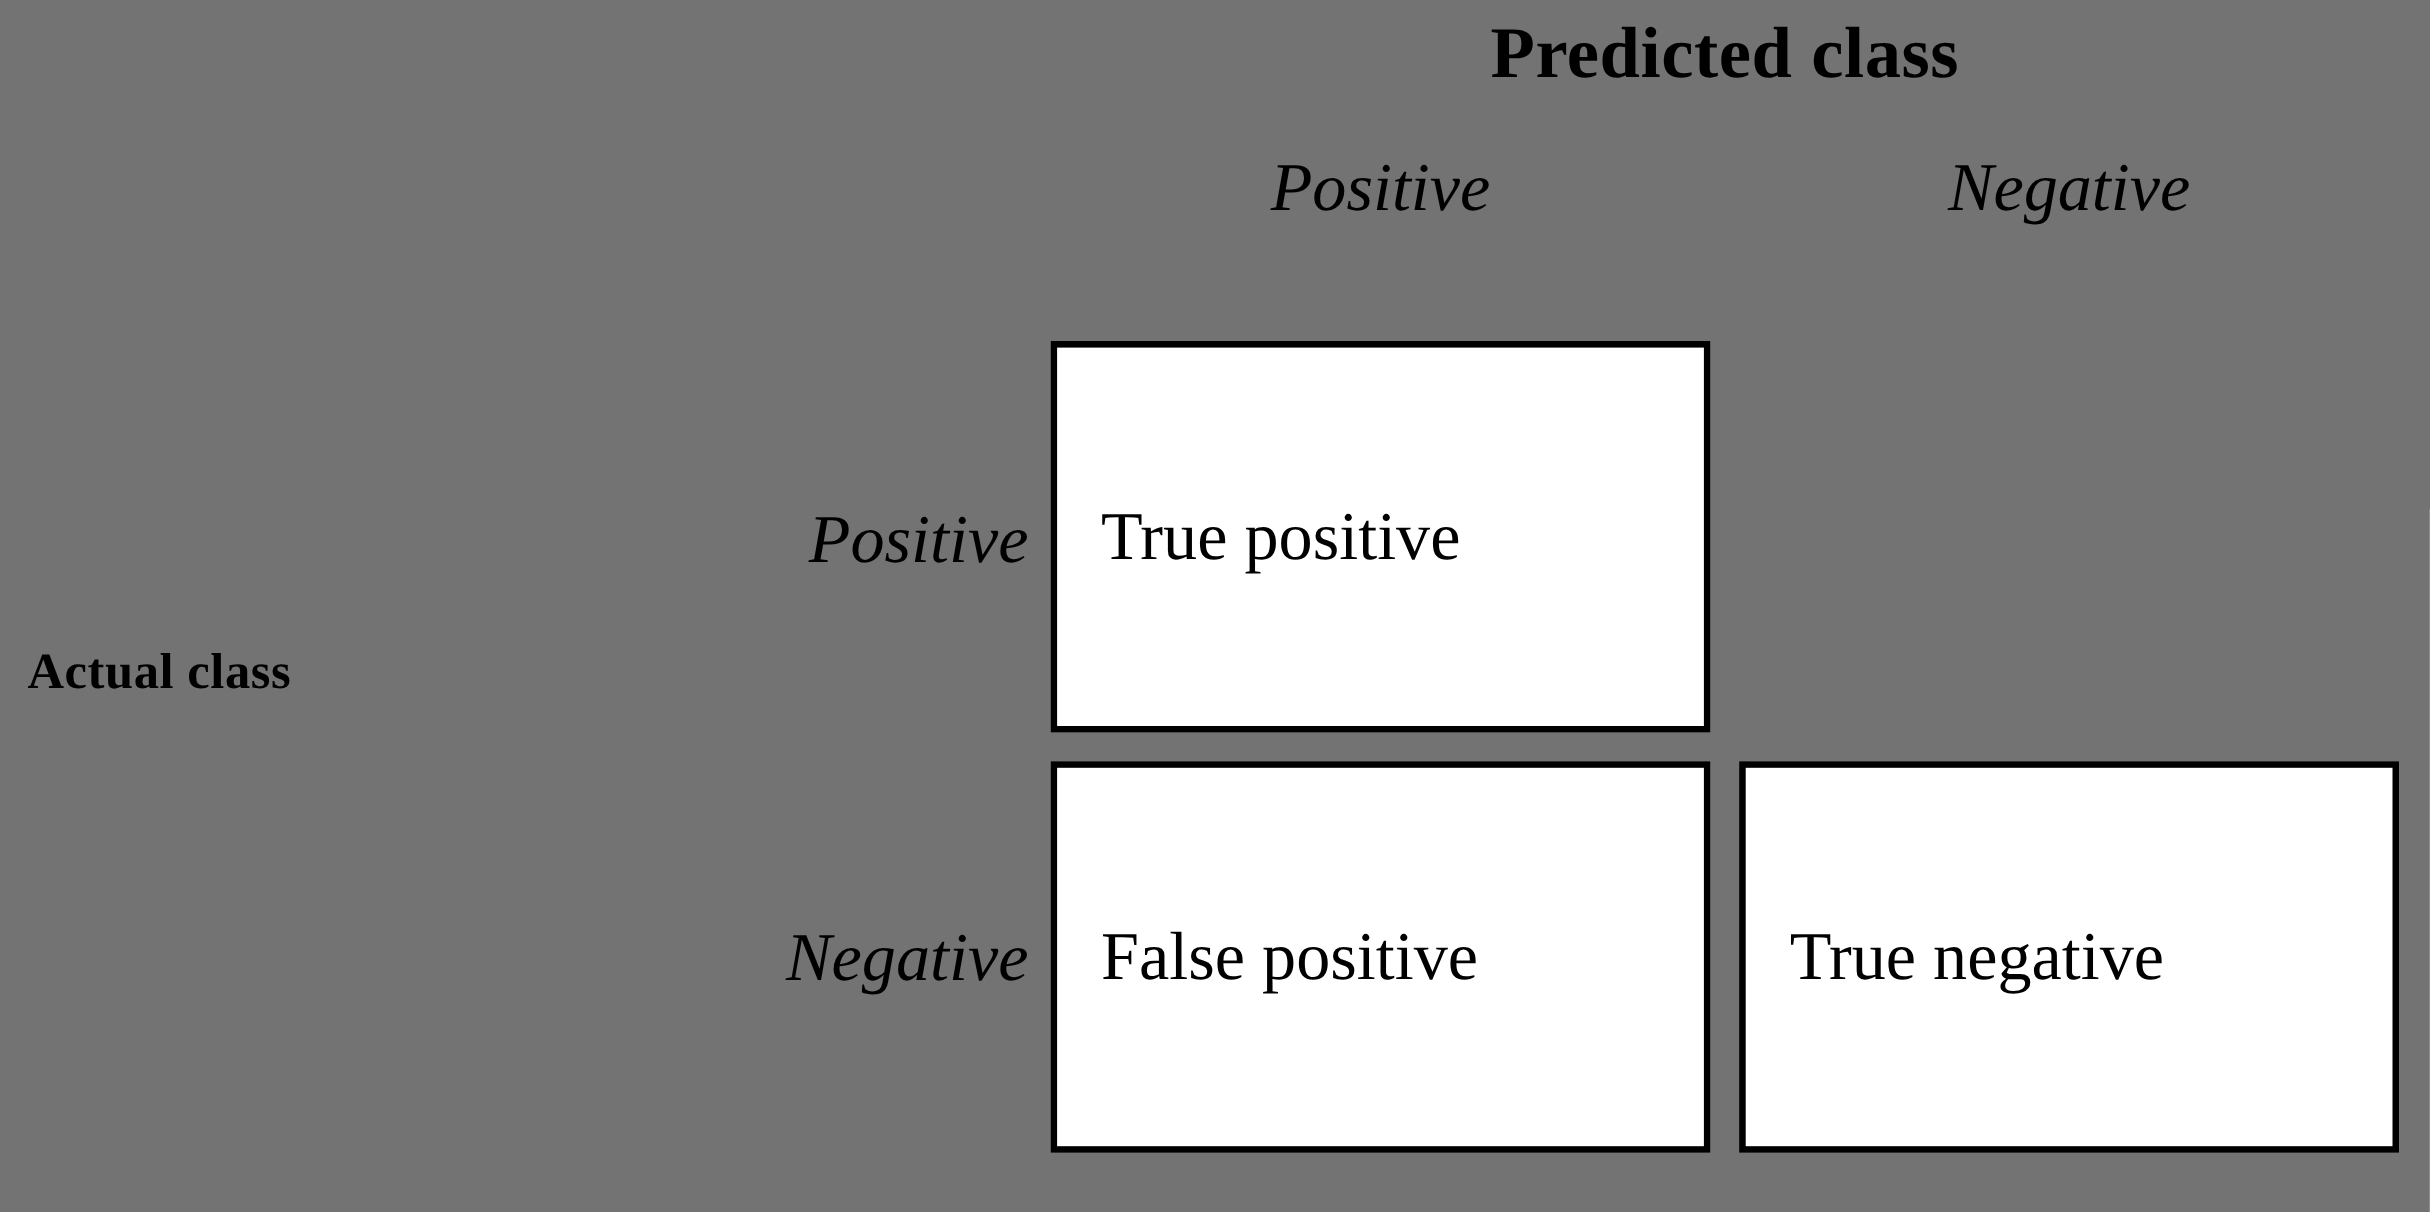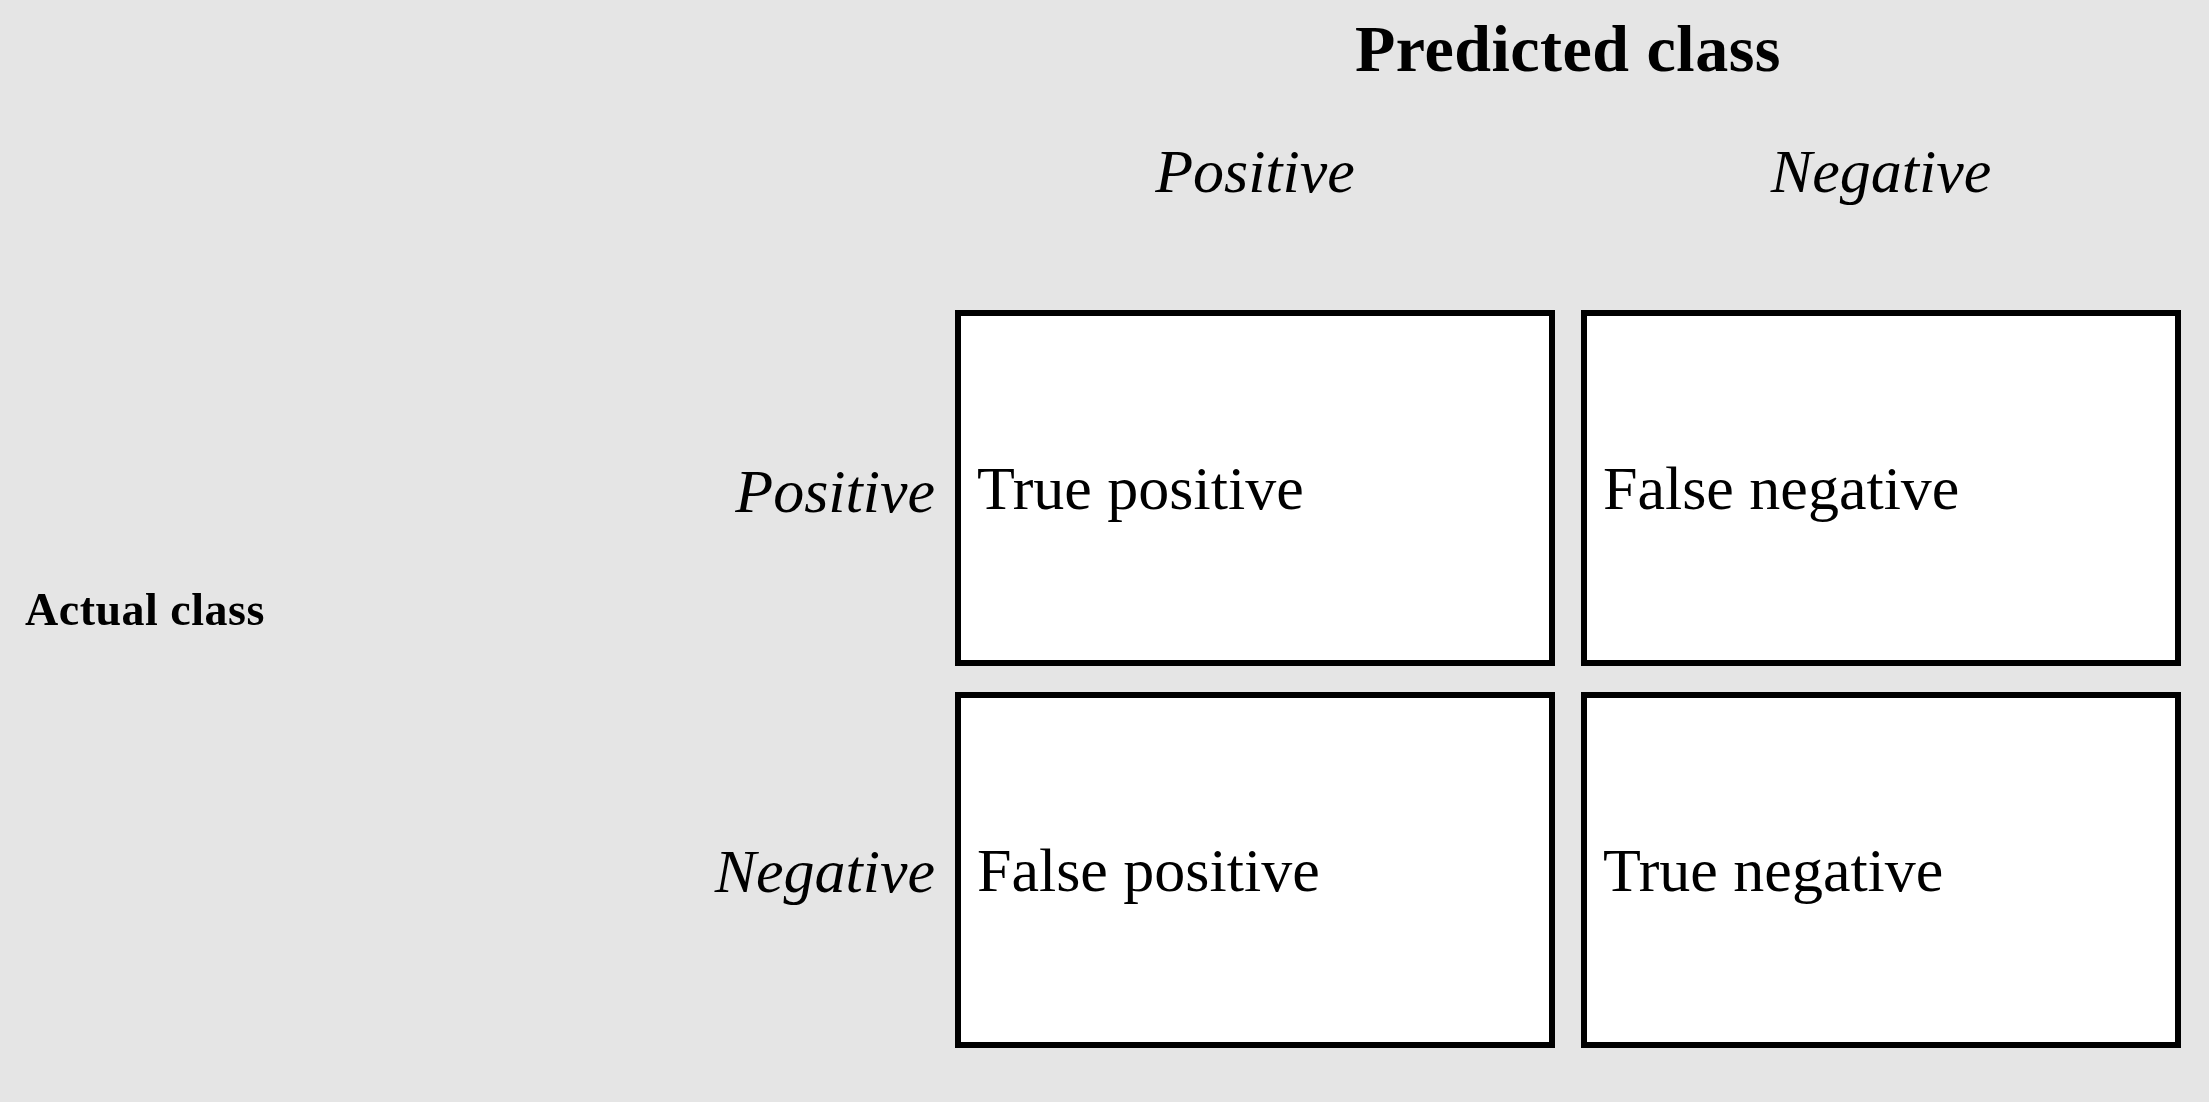--- a/index.html
+++ b/index.html
@@ -5,21 +5,21 @@
   html, body {
     margin: 0;
     padding: 0;
     background: #ffffff;
   }
 
   #page {
     position: relative;
     width: 2209px;
     height: 1102px;
-    background: #e5e5e5;
+    background: #737373;
     overflow: hidden;
     font-family: "Liberation Serif", "DejaVu Serif", serif;
     color: #000000;
   }
 
   
   .predicted-class-title {
     position: absolute;
     left: 955px;
     top: 16px;
@@ -82,21 +82,21 @@
     box-sizing: border-box;
     border: 6px solid #000000;
     background: #ffffff;
     display: flex;
     align-items: center;
     justify-content: flex-start;
   }
   .matrix-cell .cell-label {
     font-size: 62px;
     line-height: 1;
-    padding-left: 16px;
+    padding-left: 40px;
     white-space: nowrap;
   }
 
   .cell-tp { left: 955px;  top: 310px;  width: 600px; height: 356px; }
   .cell-fn { left: 1581px; top: 310px;  width: 600px; height: 356px; }
   .cell-fp { left: 955px;  top: 692px;  width: 600px; height: 356px; }
   .cell-tn { left: 1581px; top: 692px;  width: 600px; height: 356px; }
 </style>
 </head>
 <body>
@@ -112,23 +112,20 @@
   <div class="actual-class-title">Actual class</div>
 
   <div class="row-header row-positive">Positive</div>
 
   <div class="row-header row-negative">Negative</div>
 
   <div class="matrix-cell cell-tp">
     <span class="cell-label">True positive</span>
   </div>
 
-  <div class="matrix-cell cell-fn">
-    <span class="cell-label">False negative</span>
-  </div>
 
   <div class="matrix-cell cell-tn">
     <span class="cell-label">True negative</span>
   </div>
 
   <div class="matrix-cell cell-fp">
     <span class="cell-label">False positive</span>
   </div>
 
 </div>

